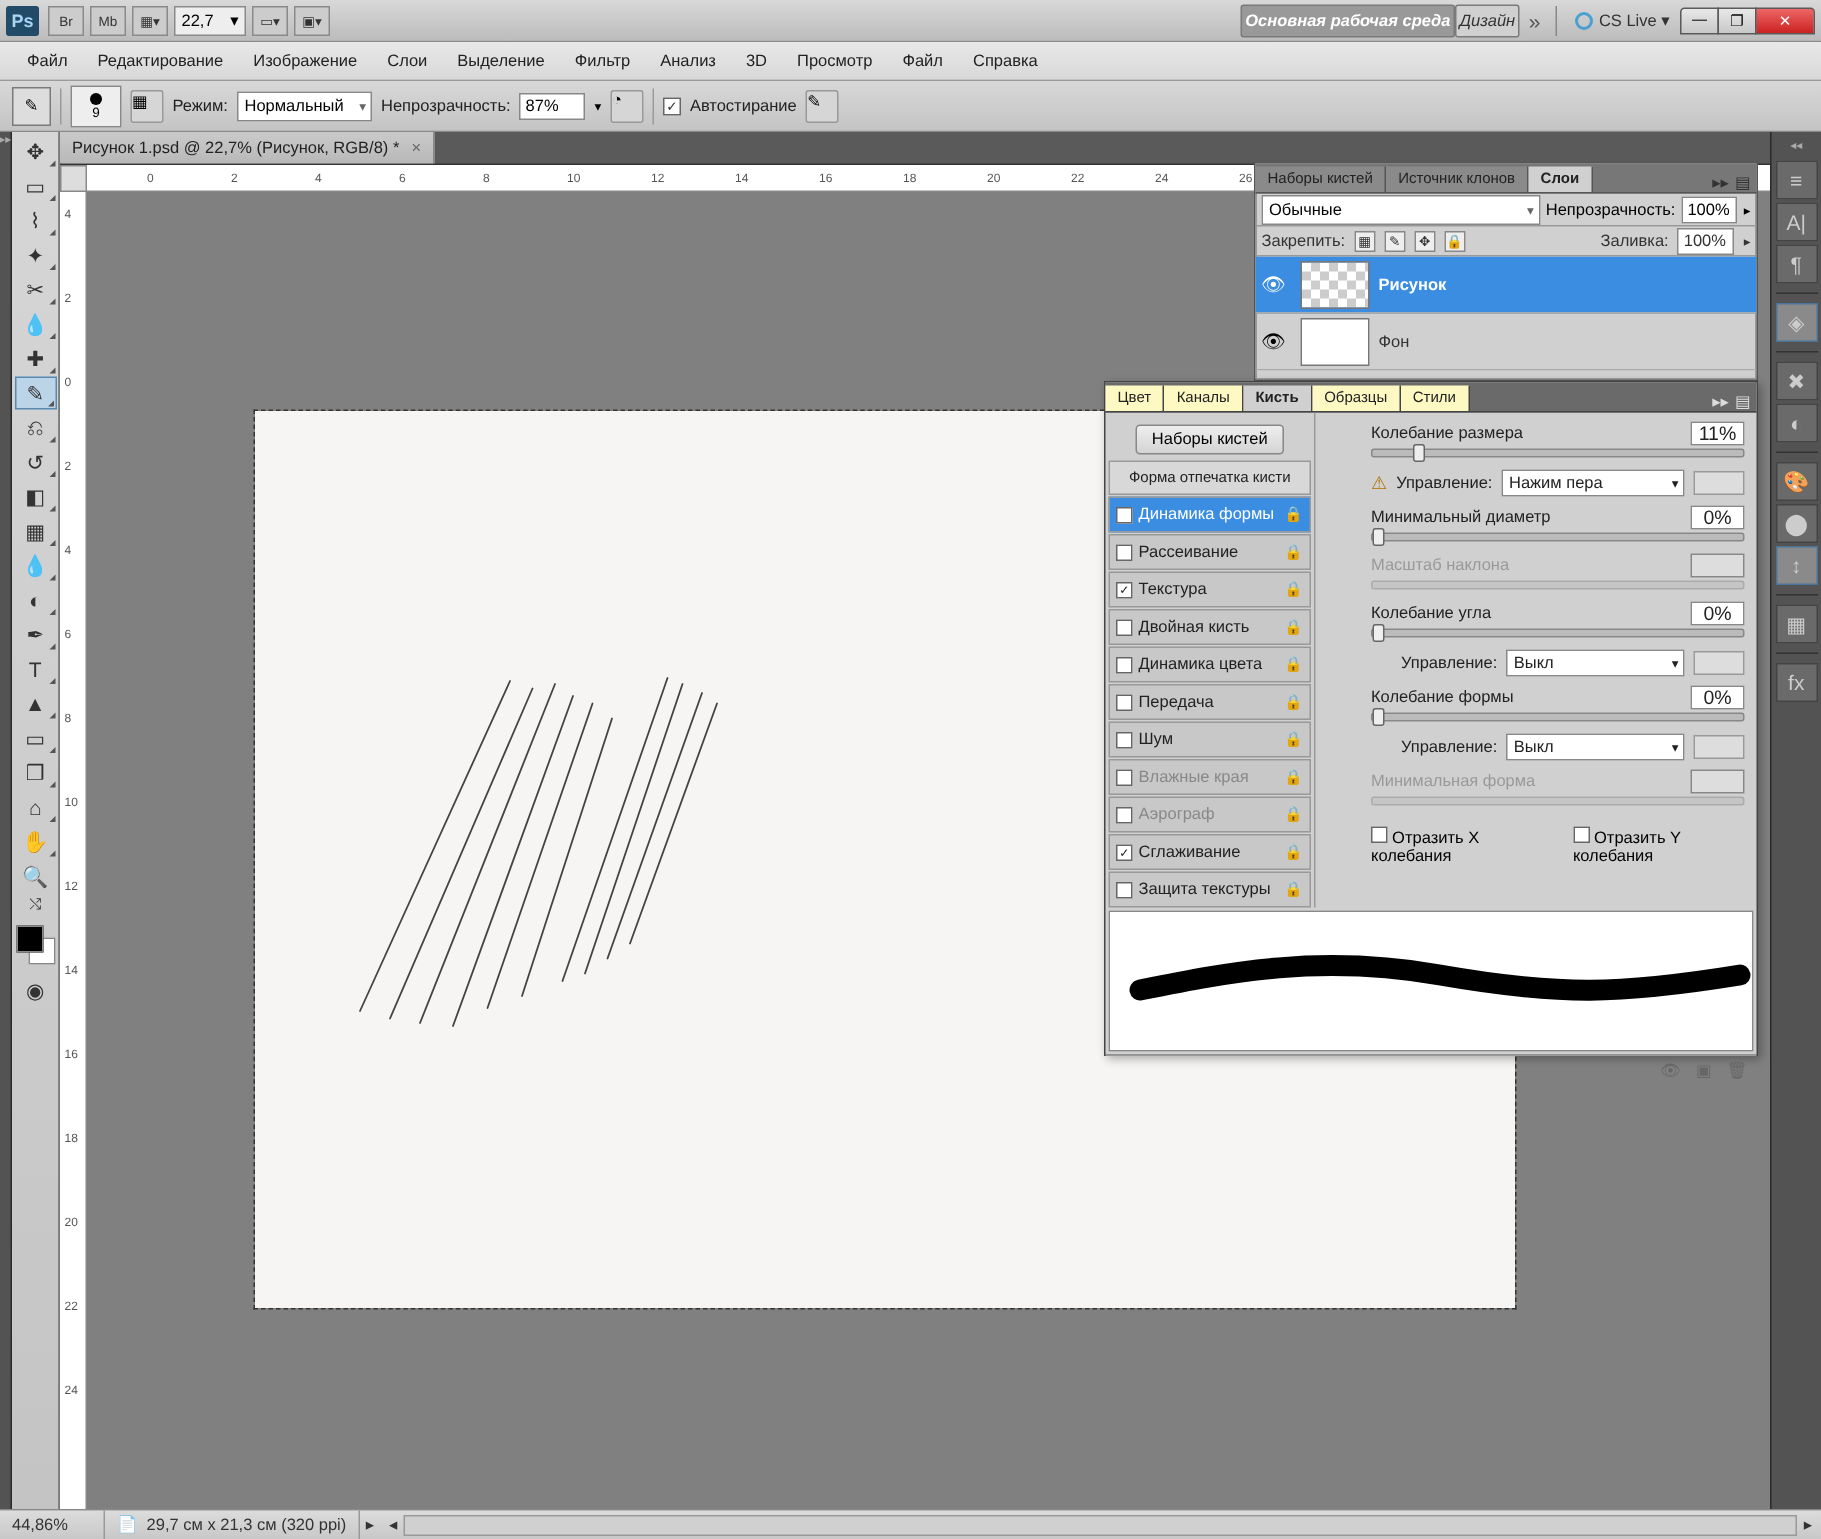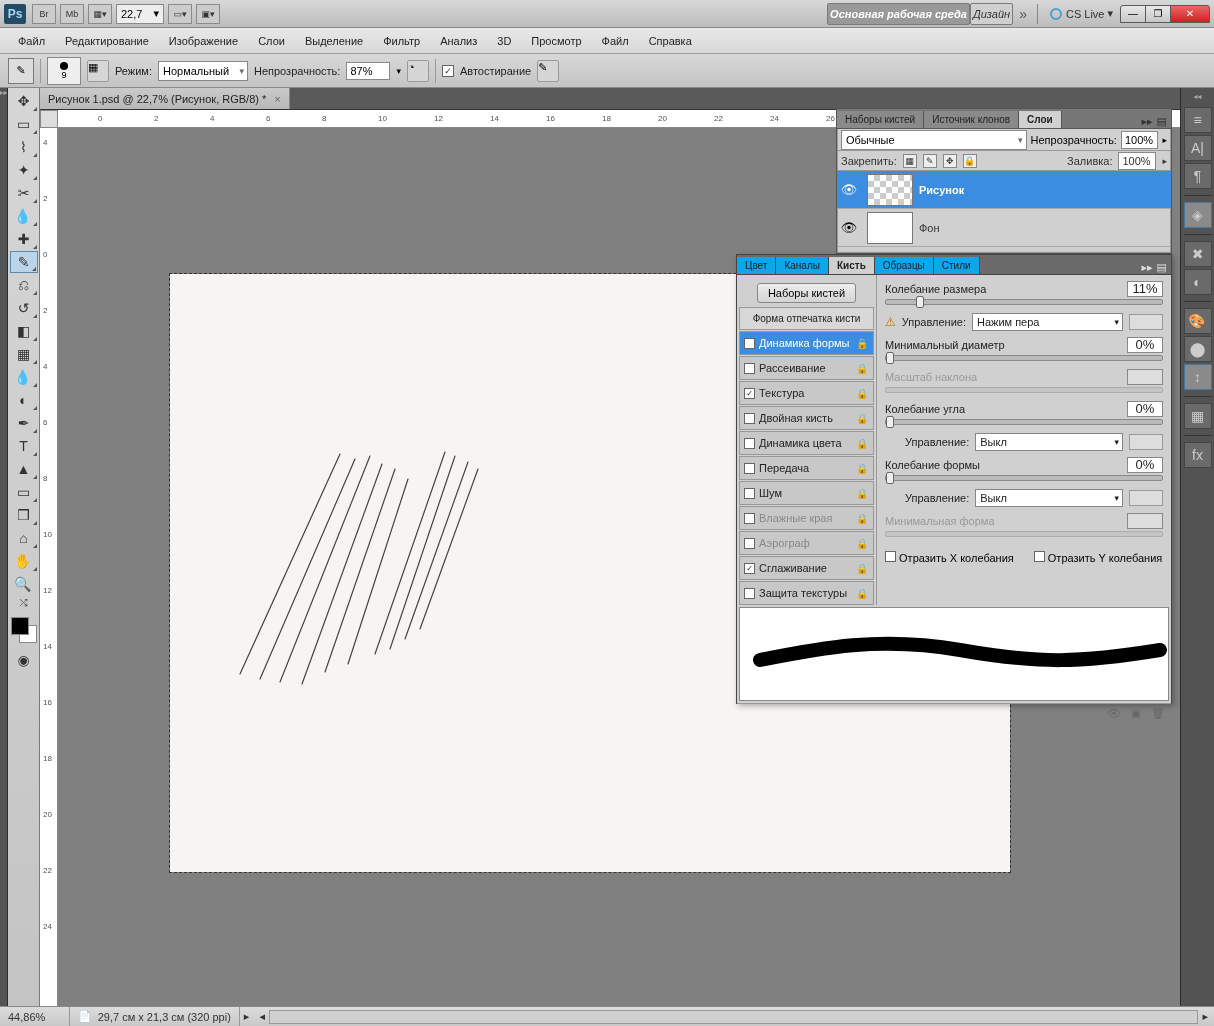--- a/index.html
+++ b/index.html
@@ -88,33 +88,33 @@
 .layerrow{height:38px;display:flex;align-items:center;border-bottom:1px solid #aaa;}
 .layerrow.sel{background:#3a8de0;color:#fff;}
 .layerrow .eye{width:24px;text-align:center;font-size:13px;}
 .layerrow .thumb{width:46px;height:32px;background:#fff;border:1px solid #777;margin:0 6px;}
 .layerrow .thumb.checker{background:repeating-conic-gradient(#ccc 0 25%,#fff 0 50%) 0 0/12px 12px;}
 .layerrow .lname{flex:1;font-weight:bold;font-size:11px;}
 
 
 .brushpanel{position:absolute;top:254px;right:42px;width:436px;height:450px;background:#d0d0d0;border:1px solid #444;box-shadow:2px 2px 6px rgba(0,0,0,.3);z-index:10;}
 .bp-tabs{height:20px;background:#6a6a6a;display:flex;align-items:flex-end;border-bottom:1px solid #444;}
-.bp-tab{padding:3px 8px;background:#0ea5e9;color:#222;font-size:10px;border-right:1px solid #444;}
+.bp-tab{padding:3px 8px;background:#fef9c3;color:#222;font-size:10px;border-right:1px solid #444;}
 .bp-tab.active{background:#d0d0d0;font-weight:bold;}
 .bp-body{display:flex;height:330px;}
 .bp-left{width:140px;border-right:1px solid #999;display:flex;flex-direction:column;padding:4px 2px;}
 .bp-preset-btn{margin:4px auto 4px;padding:3px 10px;border:1px solid #888;background:linear-gradient(#eee,#d4d4d4);border-radius:3px;cursor:default;}
 .bp-section{padding:5px 4px;border:1px solid #999;background:#c8c8c8;margin-bottom:1px;font-size:10px;color:#222;display:flex;align-items:center;gap:4px;position:relative;}
 .bp-section.hdr{background:#d8d8d8;justify-content:center;}
 .bp-section.sel{background:#3a8de0;color:#fff;}
 .bp-section.dis{color:#888;}
 .bp-section .lock{position:absolute;right:4px;font-size:10px;color:#555;}
 .bp-section.sel .lock{color:#ddd;}
 .bp-chk{width:11px;height:11px;border:1px solid #666;background:#fff;display:inline-flex;align-items:center;justify-content:center;font-size:8px;}
-.bp-right{flex:1;padding:6px 8px;overflow:auto;}
+.bp-right{flex:1;padding:6px 8px;overflow:auto;margin-left:29px;}
 .bp-row{margin-bottom:8px;}
 .bp-rowhead{display:flex;justify-content:space-between;align-items:center;font-size:10px;color:#222;margin-bottom:2px;}
 .bp-val{width:36px;height:16px;border:1px solid #888;background:#fff;font-size:13px;text-align:center;line-height:14px;}
 .bp-slider{height:6px;background:#bbb;border:1px solid #888;position:relative;border-radius:2px;}
 .bp-slider .thumb{position:absolute;top:-4px;width:8px;height:12px;background:#eee;border:1px solid #666;border-radius:2px;}
 .bp-ctrl{display:flex;align-items:center;gap:6px;font-size:10px;color:#222;margin-bottom:6px;}
 .bp-ctrl .warn{color:#b07000;font-size:12px;}
 .bp-ctrl .dd{flex:1;height:18px;border:1px solid #888;background:#fff;padding:0 4px;display:flex;align-items:center;position:relative;text-align:center;}
 .bp-ctrl .dd::after{content:"▾";position:absolute;right:3px;font-size:9px;}
 .bp-ctrl .sm{width:34px;height:16px;border:1px solid #999;background:#ddd;}

